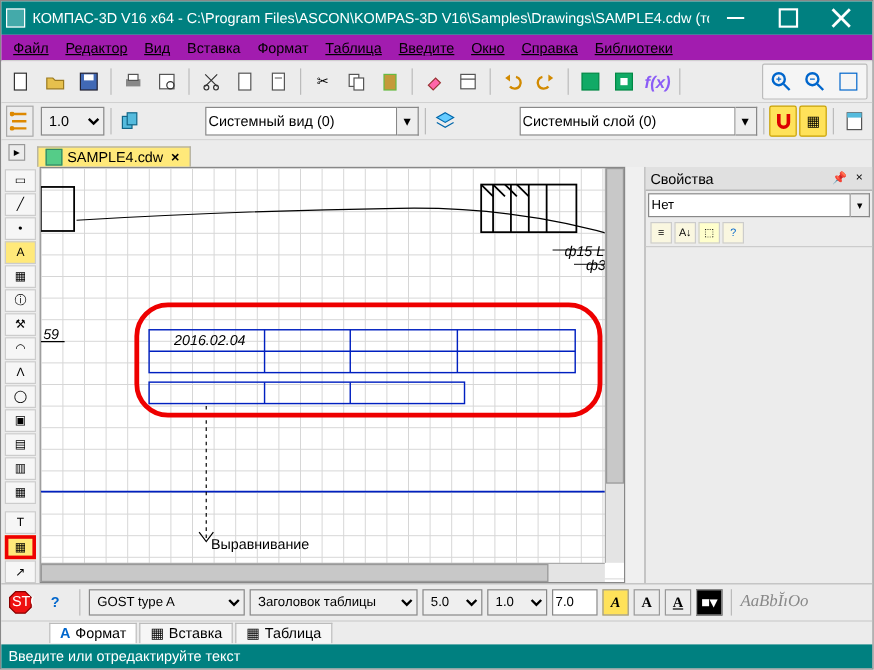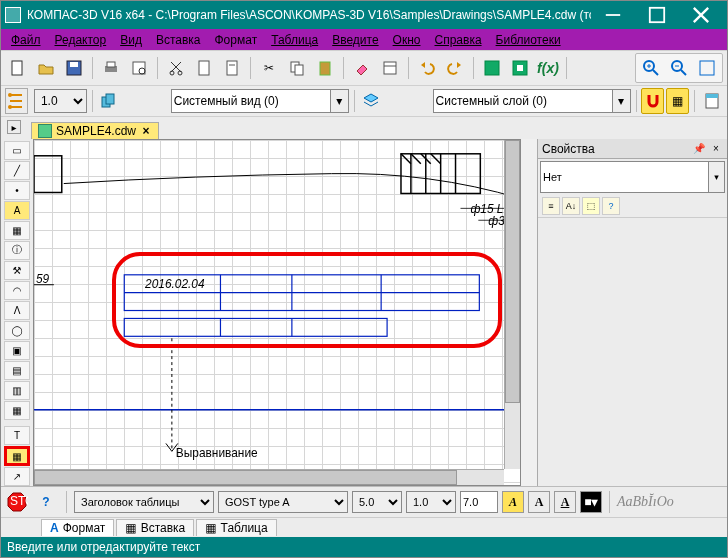--- a/index.html
+++ b/index.html
@@ -56,21 +56,21 @@
 .hscroll .thumb { position:absolute; left:0; top:0; bottom:0; width:90%; background:#c8c8c8; border:1px solid #999; }
 .vscroll { position:absolute; top:0; right:0; bottom:16px; width:16px; background:#e4e4e4; border-left:1px solid #aaa; }
 .vscroll .thumb { position:absolute; left:0; right:0; top:0; height:80%; background:#c8c8c8; border:1px solid #999; }
 
 
 .right-panel { width:190px; background:#ececec; border-left:1px solid #aaa; display:flex; flex-direction:column;margin-left:16px; }
 .rp-head { height:20px; background:#e0e0e0; display:flex; align-items:center; justify-content:space-between; padding:0 4px; font-size:11px; border-bottom:1px solid #aaa; }
 .rp-head .rp-btns { display:flex; gap:2px; }
 .rp-head .pin, .rp-head .x { width:14px; height:14px; display:flex;align-items:center;justify-content:center; font-size:10px;}
 .rp-combo { display:flex; margin:2px; }
-.rp-combo input { flex:1; height:32px; border:1px solid #888; font-size:11px; padding:0 2px; }
+.rp-combo input { flex:1; height:20px; border:1px solid #888; font-size:11px; padding:0 2px; }
 .rp-combo .arrow { width:16px; border:1px solid #888; border-left:none; background:#eee; font-size:9px; display:flex;align-items:center;justify-content:center;}
 .rp-tools { display:flex; gap:2px; padding:2px 4px; border-bottom:1px solid #ccc; }
 .rp-tools .rt { width:18px; height:18px; border:1px solid #ccc; background:#faf7e0; font-size:9px; display:flex;align-items:center;justify-content:center;}
 
 
 .propbar { display:flex; align-items:center; padding:2px 4px; gap:4px; background:#ececec; border-top:1px solid #bbb; }
 .propbar select, .propbar input { height:22px; border:1px solid #888; font-size:11px; padding:0 2px; }
 .propbar .stop-icon { width:24px;height:24px; display:flex;align-items:center;justify-content:center;}
 .font-btn { width:22px; height:22px; border:1px solid #999; display:flex; align-items:center; justify-content:center; font-family:Georgia,serif; font-weight:bold; }
 .font-prev { font-style:italic; font-family:Georgia,serif; color:#888; font-size:14px; }
@@ -214,21 +214,21 @@
         <rect x="2" y="2" width="14" height="14" fill="#1a6" stroke="#084"></rect>
       </svg>
     </div>
   <div class="tb-btn">
       <svg class="icon-svg" viewBox="0 0 18 18">
         <rect x="2" y="2" width="14" height="14" fill="#1a6" stroke="#084"></rect>
         <rect x="6" y="6" width="6" height="6" fill="#fff"></rect>
       </svg>
     </div>
   <div class="tb-btn">
-      <span style="color:#15803d;font-weight:bold;font-style:italic;font-size:14px;">f(x)</span>
+      <span style="color:#8b5cf6;font-weight:bold;font-style:italic;font-size:14px;">f(x)</span>
     </div>
   <div class="tb-sep"></div>
   <div style="flex:1"></div>
   <div class="tb-grp">
     <div class="tb-btn">
         <svg class="icon-svg" viewBox="0 0 18 18">
           <circle cx="7" cy="7" r="5" fill="none" stroke="#06c" stroke-width="2"></circle>
           <line x1="11" y1="11" x2="16" y2="16" stroke="#06c" stroke-width="2"></line>
           <line x1="5" y1="7" x2="9" y2="7" stroke="#06c"></line>
           <line x1="7" y1="5" x2="7" y2="9" stroke="#06c"></line>
@@ -407,22 +407,22 @@
 
 <div class="propbar">
   <div class="stop-icon">
       <svg width="22" height="22">
         <polygon points="7,2 15,2 20,7 20,15 15,20 7,20 2,15 2,7" fill="#e11" stroke="#800"></polygon>
         <text x="4" y="14" font-size="7" fill="#fff">STOP</text>
       </svg>
     </div>
   <div class="tb-btn" style="color:#06c;font-weight:bold;">?</div>
   <div class="tb-sep"></div>
+  <select style="width:130px;"><option>GOST type A</option></select>
   <select style="width:140px;"><option>Заголовок таблицы</option></select>
-  <select style="width:130px;"><option>GOST type A</option></select>
   <select style="width:50px;"><option>5.0</option></select>
   <select style="width:50px;"><option>1.0</option></select>
   <input type="text" style="width: 38px;" value="7.0">
   <div class="font-btn" style="font-style:italic;background:#ffe25a;">A</div>
   <div class="font-btn">A</div>
   <div class="font-btn" style="text-decoration:underline;">A</div>
   <div class="font-btn" style="background:#000;color:#fff;">■▾</div>
   <div class="tb-sep"></div>
   <span class="font-prev">AaBbĬıOo</span>
 </div>

